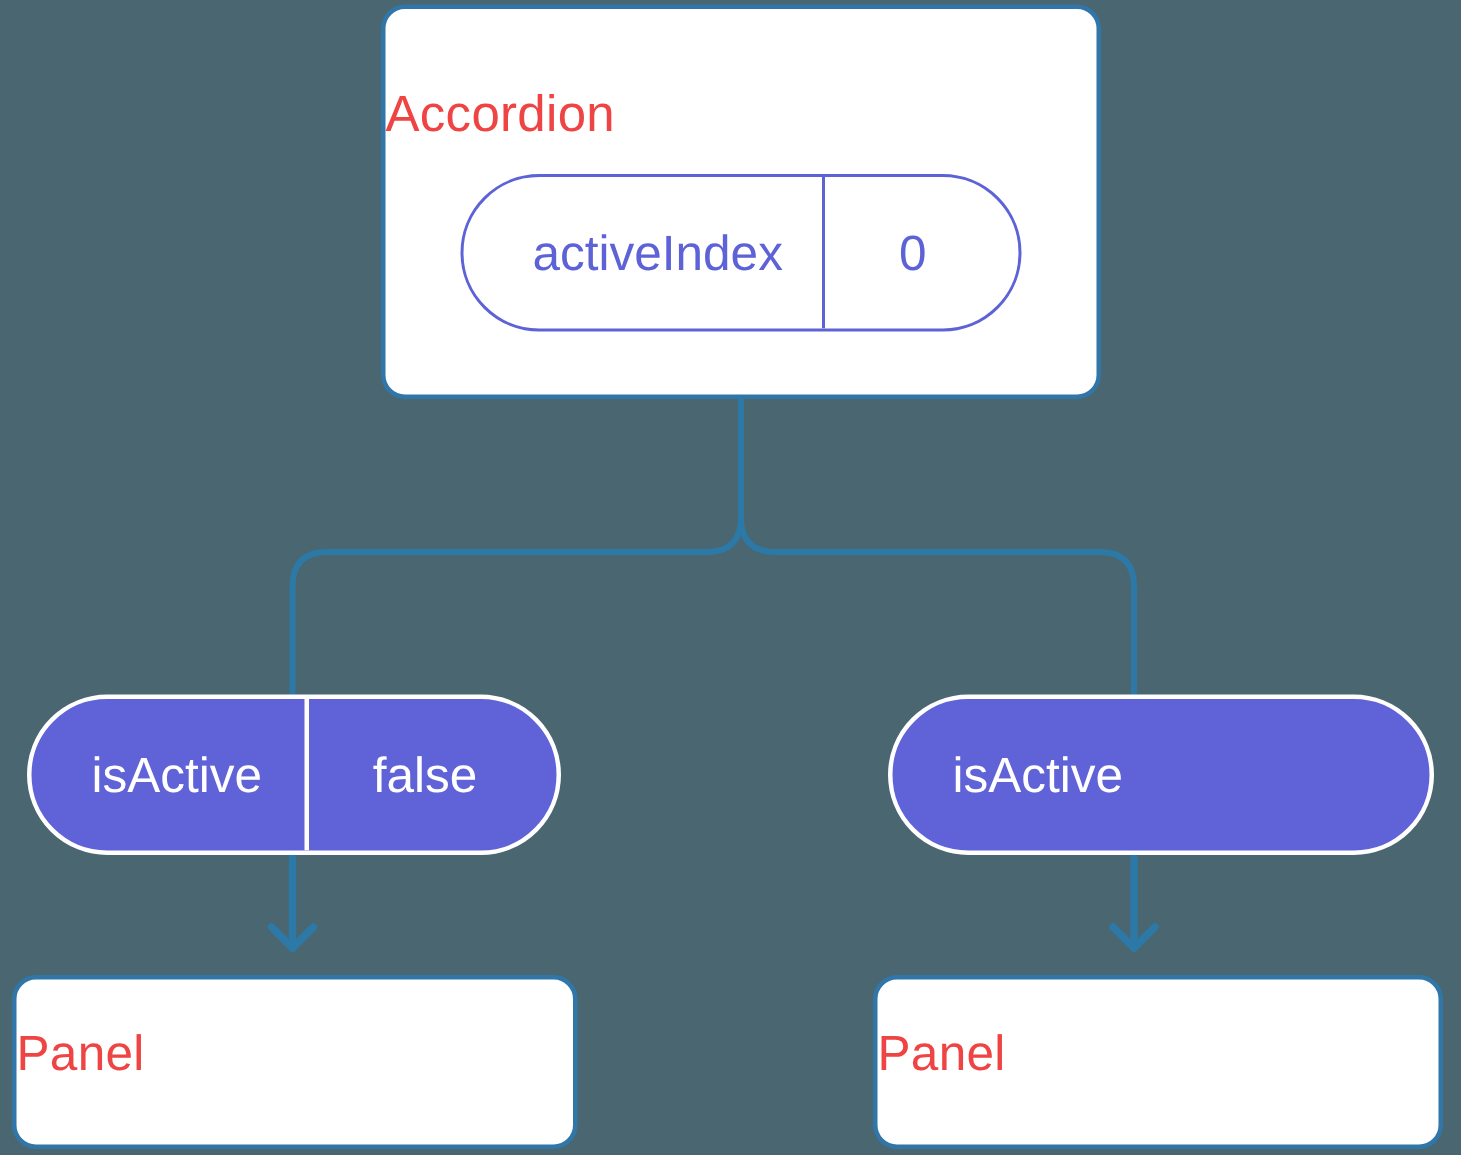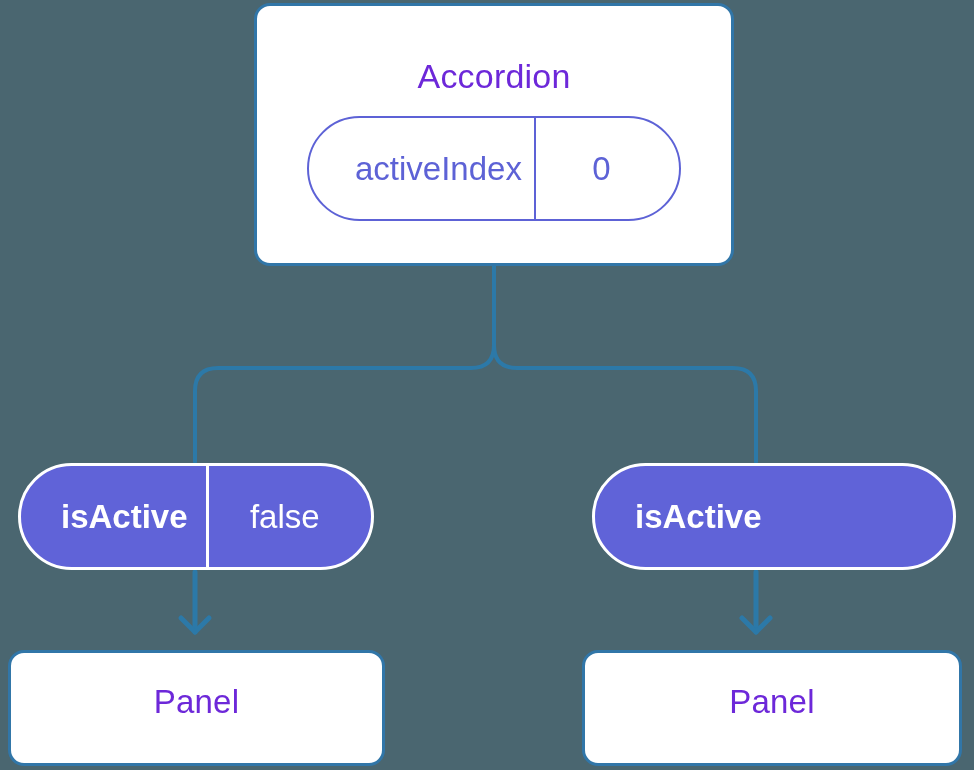--- a/index.html
+++ b/index.html
@@ -33,22 +33,21 @@
     position: absolute;
     background: #ffffff;
     border: 3px solid #3176a8;
     border-radius: 16px;
     box-sizing: border-box;
   }
   .component-title {
     position: absolute;
     left: 0;
     right: 0;
-    text-align: center;
-    color: #6d28d9;
+    color: #ef4444;
     font-size: 34px;
     letter-spacing: 0.2px;
     white-space: nowrap;
   }
 
   
   #accordion-box {
     left: 254px;
     top: 3px;
     width: 480px;
@@ -73,21 +72,21 @@
   .state-pill-outline .pill-val {
     display: flex;
     align-items: center;
     justify-content: center;
     color: #5d62d6;
     font-size: 33px;
     white-space: nowrap;
   }
   .state-pill-outline .pill-key {
     flex: 0 0 auto;
-    padding: 0 12px 0 46px;
+    padding: 0 26px 0 46px;
     text-align: center;
   }
   .state-pill-outline .pill-val {
     flex: 1 1 auto;
     border-left: 2px solid #5d62d6;
     padding: 0 38px 0 26px;
   }
   #accordion-state-pill {
     left: 307px;
     top: 116px;
@@ -110,22 +109,21 @@
   .prop-pill .pill-val {
     display: flex;
     align-items: center;
     justify-content: center;
     color: #ffffff;
     font-size: 33px;
     white-space: nowrap;
   }
   .prop-pill .pill-key {
     flex: 0 0 auto;
-    padding: 0 18px 0 40px;
-    font-weight: bold;
+    padding: 0 28px 0 40px;
   }
   .prop-pill .pill-val {
     flex: 1 1 auto;
     border-left: 3px solid #ffffff;
     padding: 0 34px 0 24px;
   }
   #pill-left {
     left: 18px;
     top: 463px;
     width: 356px;

